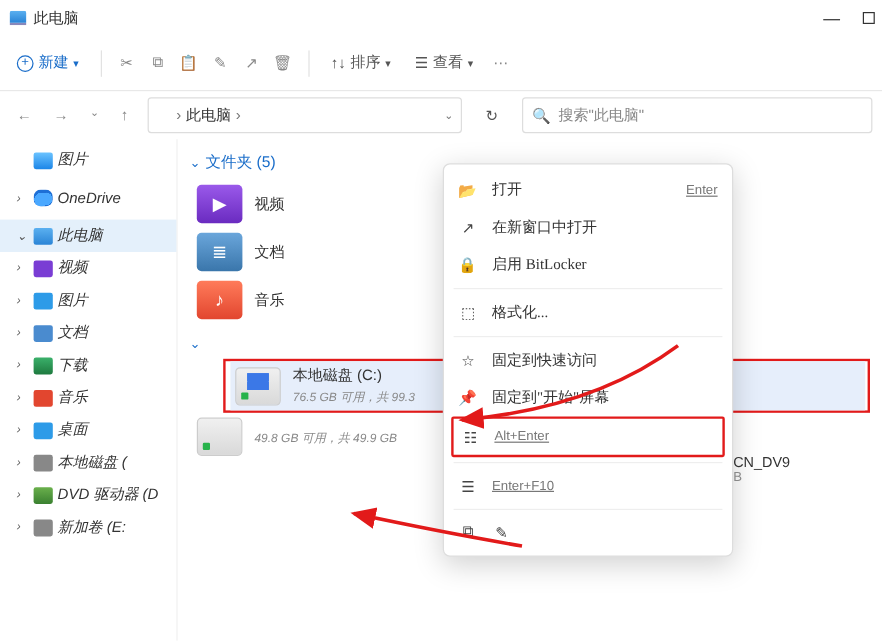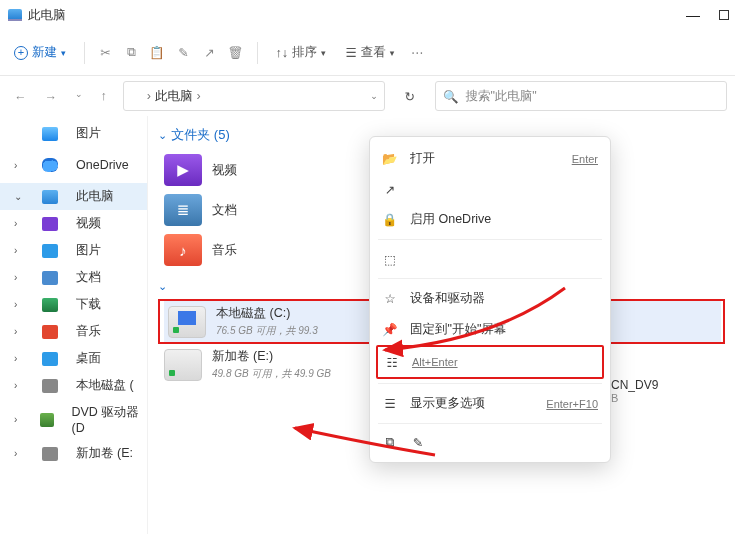--- a/index.html
+++ b/index.html
@@ -16,21 +16,21 @@
   .tool-sep { width: 1px; height: 22px; background: #e2e2e2; margin: 0 4px; }
   .tool-icon { width: 18px; height: 18px; display: inline-flex; align-items: center; justify-content: center; color: #888; }
   .navbar { height: 40px; display: flex; align-items: center; padding: 4px 8px; gap: 10px; }
   .nav-arrows { display: flex; gap: 18px; color: #888; padding: 0 6px; }
   .addr { flex: 0 0 262px; height: 30px; border: 1px solid #ddd; border-radius: 3px; display: flex; align-items: center; padding: 0 6px; gap: 4px; }
   .addr .chev { color: #777; }
   .refresh { width: 30px; height: 30px; display: flex; align-items: center; justify-content: center; color: #555; }
   .search { flex: 1; height: 30px; border: 1px solid #ddd; border-radius: 3px; display: flex; align-items: center; padding: 0 8px; gap: 6px; color: #888; }
   .body { display: flex; height: calc(534px - 30px - 46px - 40px); }
   .sidebar { width: 148px; padding: 4px 0; border-right: 1px solid #f1f1f1; }
-  .sb-item { display: flex; align-items: center; gap: 18px; padding: 5px 6px 5px 14px; font-size: 12.5px; }
+  .sb-item { display: flex; align-items: center; gap: 4px; padding: 5px 6px 5px 14px; font-size: 12.5px; font-style: italic; }
   .sb-item .chv { width: 10px; color: #555; font-size: 10px; }
   .sb-item .chv.none { visibility: hidden; }
   .sb-item.active { background: #e4f0fb; }
   .ic { width: 16px; height: 14px; border-radius: 2px; display: inline-block; }
   .ic-img { background: linear-gradient(#6bc3ff,#1c86e8); }
   .ic-cloud { background: radial-gradient(circle at 40% 60%, #4aa8ff 45%, transparent 46%), radial-gradient(circle at 65% 55%, #4aa8ff 40%, transparent 41%); background-color:#1e6fd6; border-radius: 6px;}
   .ic-pc { background: linear-gradient(#5bb0f0,#2a84d6); }
   .ic-vid { background: #7a3dd4; }
   .ic-pic { background: #2d9be8; }
   .ic-doc { background: #4a8bcf; }
@@ -43,25 +43,25 @@
   .group-hdr { color: #1a6dc9; font-size: 13px; display: flex; align-items: center; gap: 4px; margin: 4px 0 6px; }
   .group-hdr .v { font-size: 11px; color: #1a6dc9; }
   .tile-row { display: flex; align-items: center; gap: 10px; padding: 4px 4px; margin-left: 2px; }
   .tile-icon { width: 38px; height: 32px; border-radius: 4px; display: flex; align-items: center; justify-content: center; color: #fff; font-size: 15px; }
   .ti-vid { background: linear-gradient(#9a59ea,#6a2bc0); }
   .ti-doc { background: linear-gradient(#6aa6db,#3a76ab); }
   .ti-mus { background: linear-gradient(#ff7b5a,#e2462f); }
   .ti-disk { background: linear-gradient(#f0f0f0,#d9d9d9); border: 1px solid #ccc; position: relative; }
   .ti-disk::after { content:""; position:absolute; left:4px; bottom:4px; width:6px; height:6px; background:#27b34b; border-radius:1px; }
   .ti-disk.win::before { content:""; position:absolute; left:9px; top:4px; width:18px; height:14px; background:linear-gradient(90deg,#3b78e7 48%,transparent 48% 52%,#3b78e7 52%),linear-gradient(#3b78e7 48%,transparent 48% 52%,#3b78e7 52%); }
-  .drive-sel { border: 2.5px solid #e21a1a; padding: 0 2px; }
+  .drive-sel { border: 2.5px solid #e21a1a; padding: 0 2px; margin-left: 28px; }
   .drive-txt .sub { color: #888; font-size: 10px; margin-top: 2px; font-style: italic; }
   .ctx { position: absolute; left: 369px; top: 136px; width: 242px; background: #fff; border: 1px solid #ddd; border-radius: 6px; box-shadow: 0 6px 24px rgba(0,0,0,.18); padding: 6px 0; }
   .ctx-item { display: flex; align-items: center; padding: 7px 12px; gap: 12px; position: relative; }
-  .ctx-item .lbl { flex: 1; }
+  .ctx-item .lbl { flex: 1; font-family: Liberation Serif, serif; }
   .ctx-item .hint { color: #777; font-size: 11px; text-decoration: underline; }
   .ctx-sep { height: 1px; background: #eee; margin: 4px 8px; }
   .ctx-ico { width: 16px; height: 16px; display:inline-flex; align-items:center; justify-content:center; color:#444; }
   .ctx .hl { border: 2.5px solid #e21a1a; margin: 0 6px; border-radius: 2px; }
   .ctx-bottom { display:flex; gap:12px; padding: 6px 12px; }
   .arrow-to-ctx { position:absolute; pointer-events:none; }
   .arrow-to-ctx svg { overflow: visible; }
   .dvd-line { position: absolute; left: 611px; top: 378px; font-size: 12px; }
   .dvd-line .sub { color:#888; font-size:11px; }
 </style>
@@ -222,63 +222,63 @@
         <div class="drive-txt">
           <div>本地磁盘 (C:)</div>
           <div class="sub">76.5 GB 可用，共 99.3</div>
         </div>
       </div>
     </div>
 
     <div class="tile-row">
       <div class="tile-icon ti-disk"></div>
       <div class="drive-txt">
-        <div>新加卷 (E:)</div>
         <div class="sub">49.8 GB 可用，共 49.9 GB</div>
       </div>
     </div>
   </div>
 </div>
 
 <div class="ctx">
   <div class="ctx-item">
     <span class="ctx-ico">📂</span>
     <span class="lbl">打开</span>
     <span class="hint">Enter</span>
   </div>
   <div class="ctx-item">
     <span class="ctx-ico">↗</span>
+    <span class="lbl">在新窗口中打开</span>
   </div>
   <div class="ctx-item">
     <span class="ctx-ico">🔒</span>
-    <span class="lbl">启用 OneDrive</span>
+    <span class="lbl">启用 BitLocker</span>
   </div>
   <div class="ctx-sep"></div>
   <div class="ctx-item">
     <span class="ctx-ico">⬚</span>
+    <span class="lbl">格式化...</span>
   </div>
   <div class="ctx-sep"></div>
   <div class="ctx-item">
     <span class="ctx-ico">☆</span>
-    <span class="lbl">设备和驱动器</span>
+    <span class="lbl">固定到快速访问</span>
   </div>
   <div class="ctx-item">
     <span class="ctx-ico">📌</span>
     <span class="lbl">固定到"开始"屏幕</span>
   </div>
   <div class="hl">
     <div class="ctx-item" style="padding-left:6px;padding-right:6px;">
       <span class="ctx-ico">☷</span>
       <span class="hint">Alt+Enter</span>
     </div>
   </div>
   <div class="ctx-sep"></div>
   <div class="ctx-item">
     <span class="ctx-ico">☰</span>
-    <span class="lbl">显示更多选项</span>
     <span class="hint">Enter+F10</span>
   </div>
   <div class="ctx-sep"></div>
   <div class="ctx-bottom">
     <span class="ctx-ico">⧉</span>
     <span class="ctx-ico">✎</span>
   </div>
 </div>
 
 <div class="arrow-to-ctx" style="left:375px; top:280px;">

